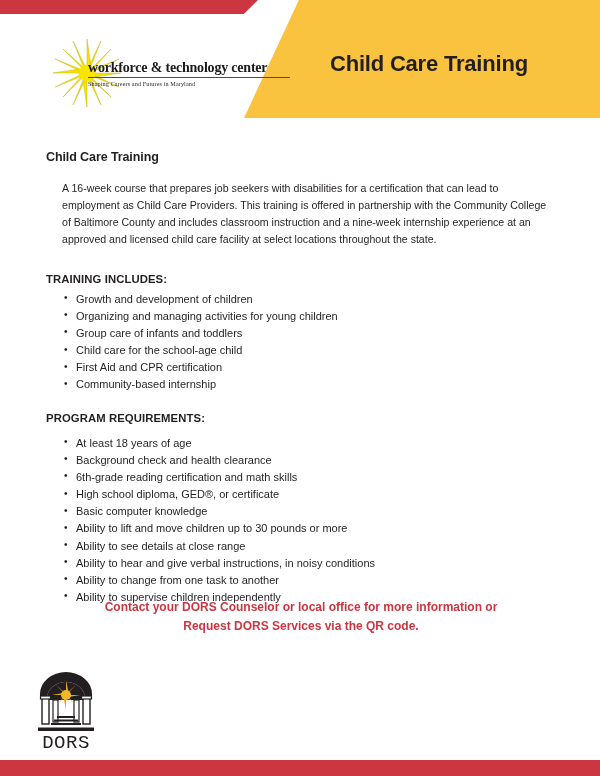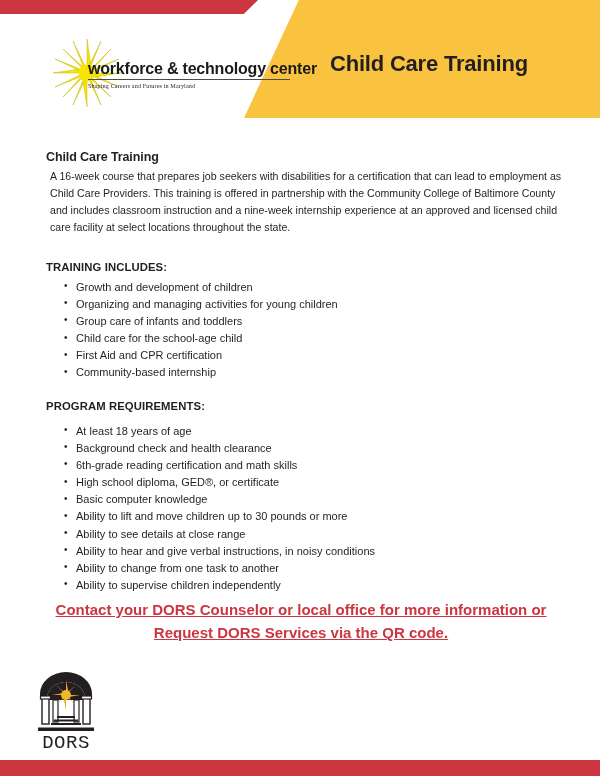--- a/index.html
+++ b/index.html
@@ -74,23 +74,23 @@
     width: 70px;
     height: 70px;
   }
   .wtc-textblock {
     position: absolute;
     left: 36px;
     top: 22px;
     width: 205px;
   }
   .wtc-name {
-    font-family: Liberation Sans, sans-serif;
-    font-weight: bold;
-    font-size: 16px;
+    font-family: Liberation Serif, serif;
+    font-weight: bold;
+    font-size: 14px;
     color: #1a1a1a;
     letter-spacing: -0.2px;
     white-space: nowrap;
   }
   .wtc-rule {
     height: 1px;
     background: #4a4a4a;
     margin-top: 1px;
     width: 202px;
   }
@@ -113,21 +113,21 @@
   h2.sub-title {
     font-size: 12.5px;
     font-weight: bold;
     margin: 0 0 3px 0;
     color: #231f20;
     letter-spacing: -0.1px;
   }
   p.intro {
     font-size: 10.6px;
     line-height: 1.62;
-    margin: 4px;
+    margin: 16px;
     color: #231f20;
   }
   h3.section-head {
     font-size: 11.3px;
     font-weight: bold;
     margin: 0;
     color: #231f20;
     letter-spacing: 0.1px;
   }
   .sec-training { margin-top: 24px; }
@@ -155,24 +155,23 @@
   .sec-requirements ul.bullets { margin-top: 11px; }
 
   
   .contact {
     position: absolute;
     left: 46px;
     top: 598px;
     width: 510px;
     text-align: center;
     color: #cb3640;
-    font-size: 15px;
+    font-size: 12px;
     font-weight: bold;
     line-height: 1.55;
-    text-decoration: underline;
   }
   .contact-line2 { display: block; }
 
   
   .footer {
     position: absolute;
     left: 0;
     top: 660px;
     width: 600px;
     height: 116px;

